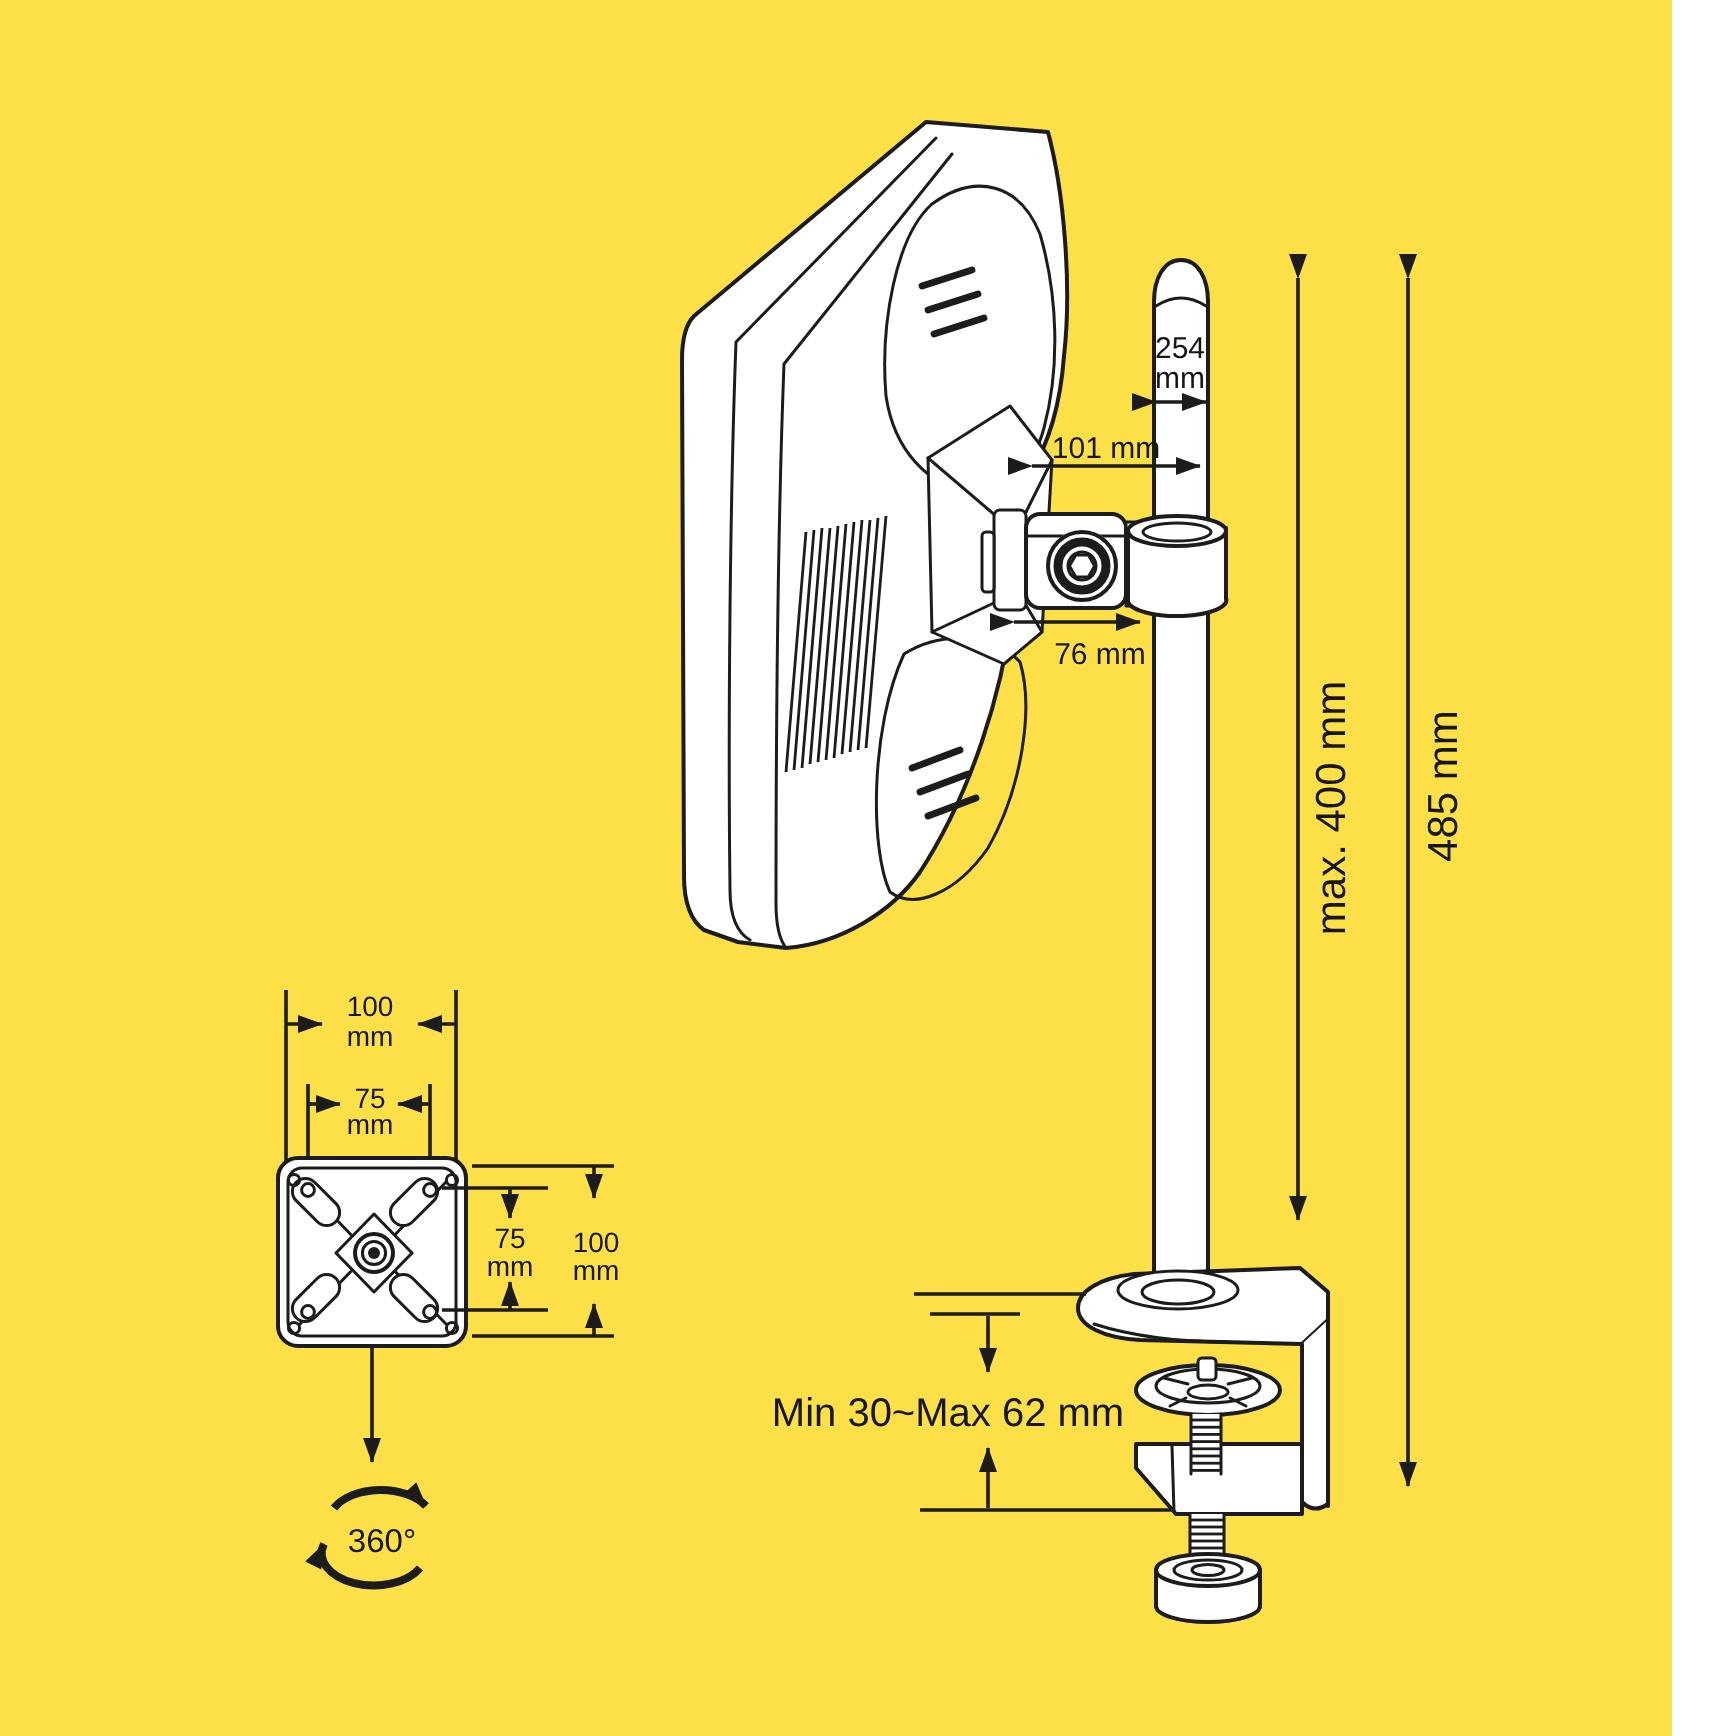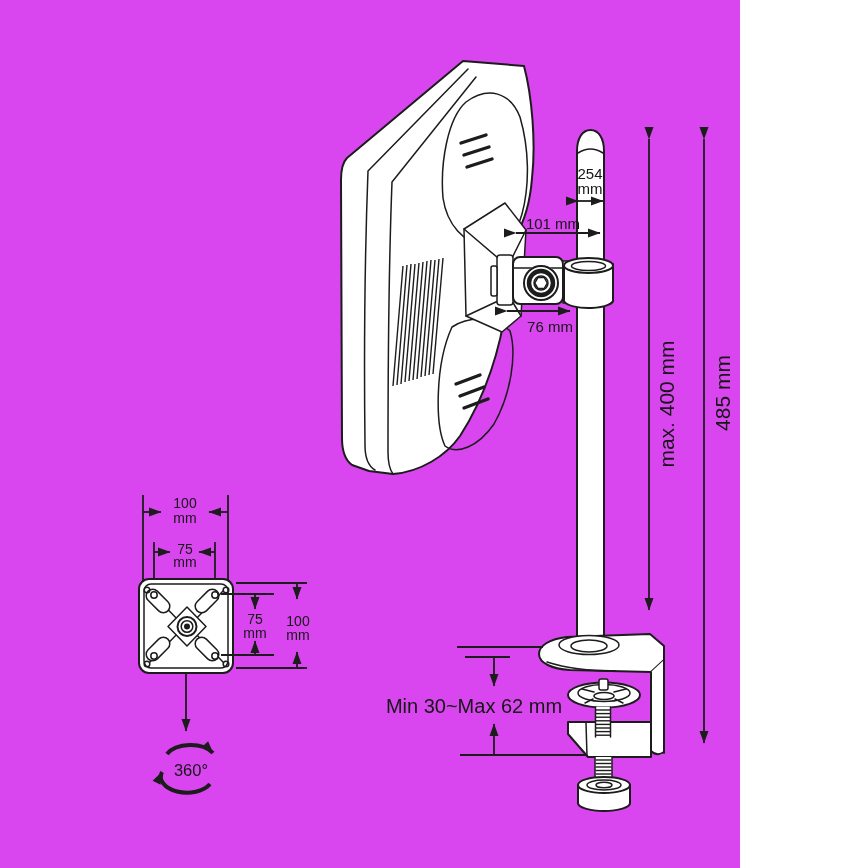--- a/index.html
+++ b/index.html
@@ -1,16 +1,16 @@
 <!DOCTYPE html>
 <html><head>
 <meta charset="utf-8">
 <style>
   html,body{margin:0;padding:0;background:#ffffff;}
-  .stage{position:relative;width:740px;height:868px;background:#d946ef;overflow:hidden;}
+  .stage{position:relative;width:836px;height:868px;background:#fde047;overflow:hidden;}
   svg{position:absolute;left:0;top:0;}
   .ln{stroke:#1c1c1c;fill:none;stroke-width:2;stroke-linecap:round;stroke-linejoin:round;}
   .thin{stroke-width:1.5;}
   .wfill{fill:#ffffff;}
   .dim{stroke:#1c1c1c;fill:none;stroke-width:1.8;}
   .slash{stroke:#1c1c1c;stroke-width:3.4;stroke-linecap:round;}
   .hatch{stroke:#1c1c1c;stroke-width:1.4;}
   text{font-family:"Liberation Sans","DejaVu Sans",sans-serif;fill:#161616;}
   .t15{font-size:15px;}
   .t14{font-size:14px;}

